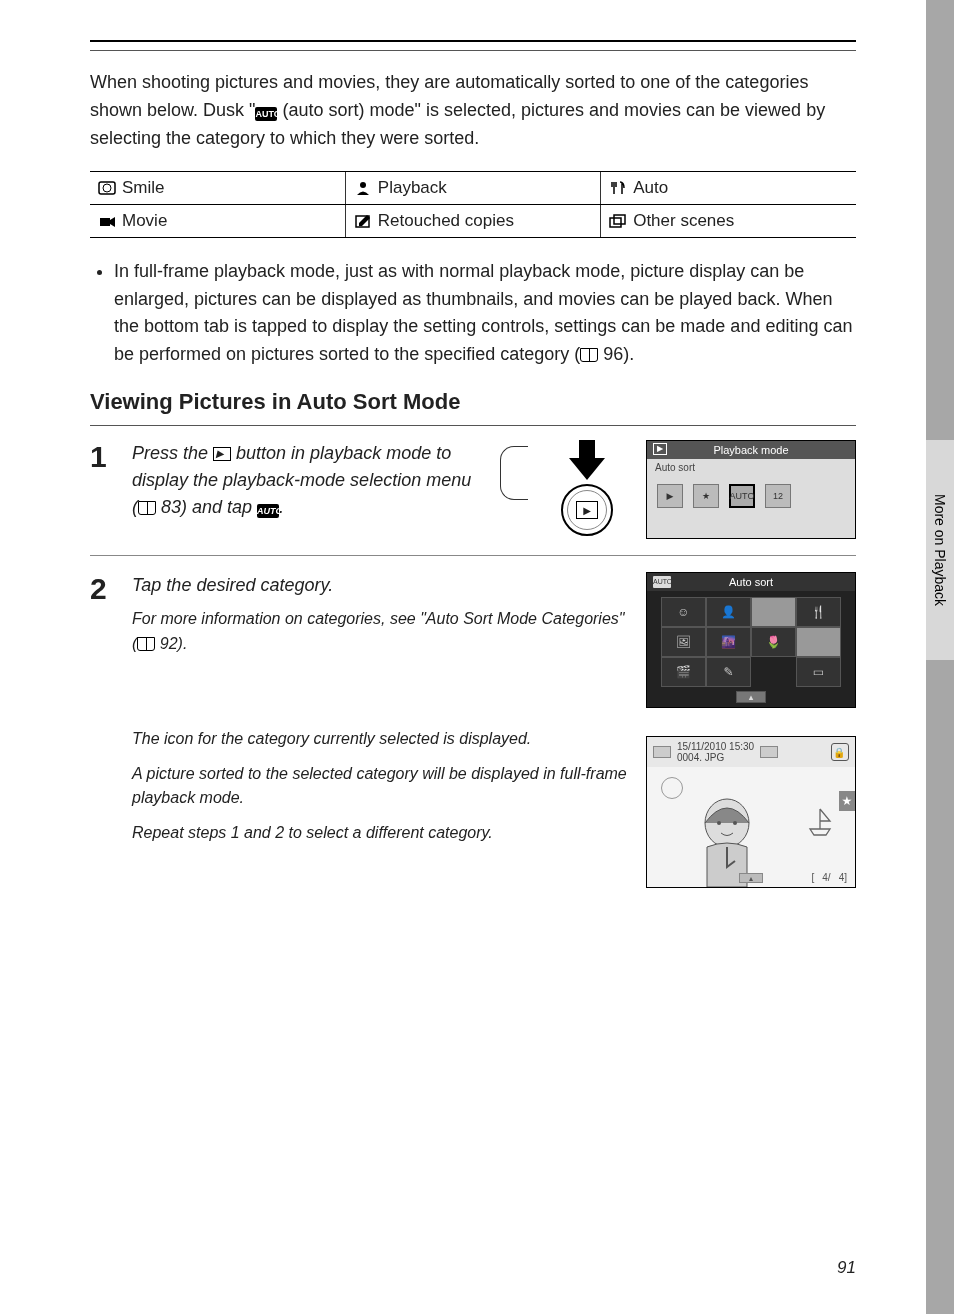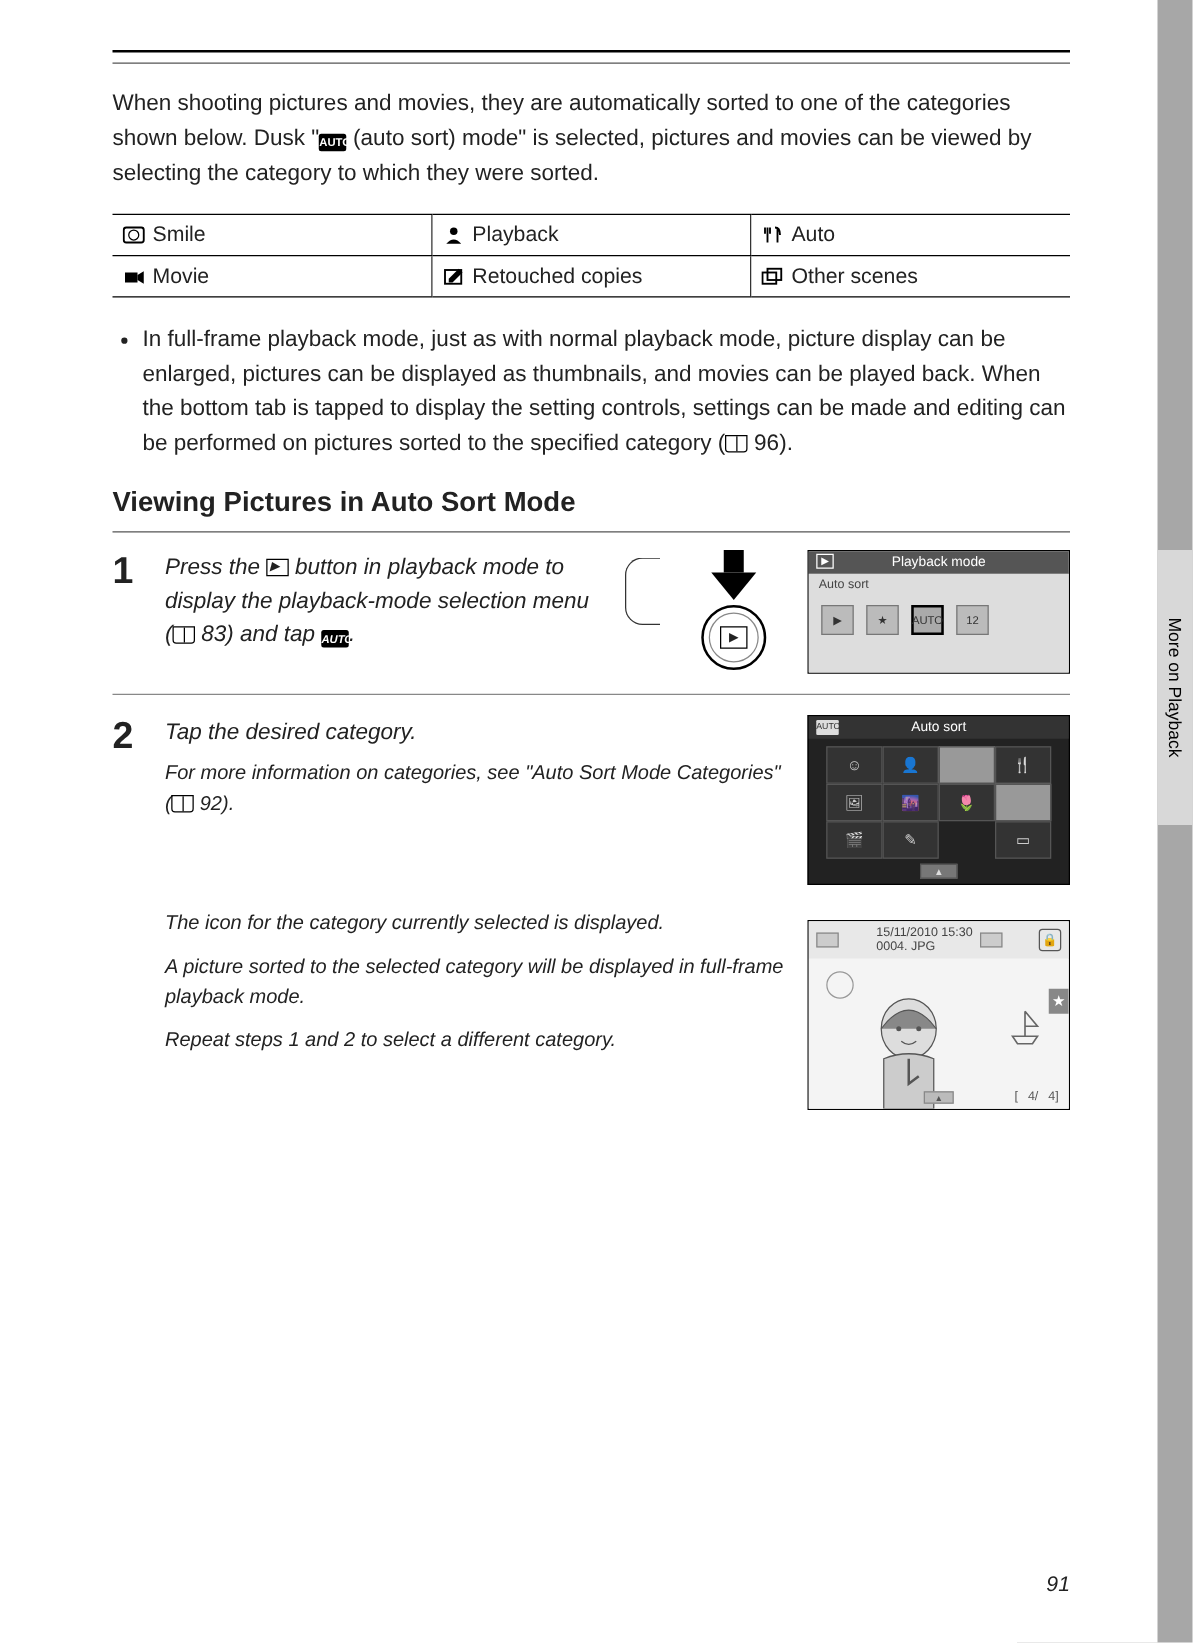--- a/index.html
+++ b/index.html
@@ -311,21 +311,21 @@
               <div class="gcell">✎</div>
               <div class="gcell" style="border:none;background:transparent"></div>
               <div class="gcell">▭</div>
             </div>
             <div class="tab-up">▴</div>
           </div>
 
           <div class="screen3">
             <div class="s3-top">
               <span class="chip"></span>
-              <span style="display:flex;flex-direction:column;line-height:1.1;margin-left:24px;">
+              <span style="display:flex;flex-direction:column;line-height:1.1;">
                 <span>15/11/2010 15:30</span>
                 <span>0004. JPG</span>
               </span>
               <span class="chip"></span>
               <span class="lock">🔒</span>
             </div>
             <div class="s3-img">
               <div class="sun"></div>
               <div class="star">★</div>
               <svg class="person" viewBox="0 0 80 90">

